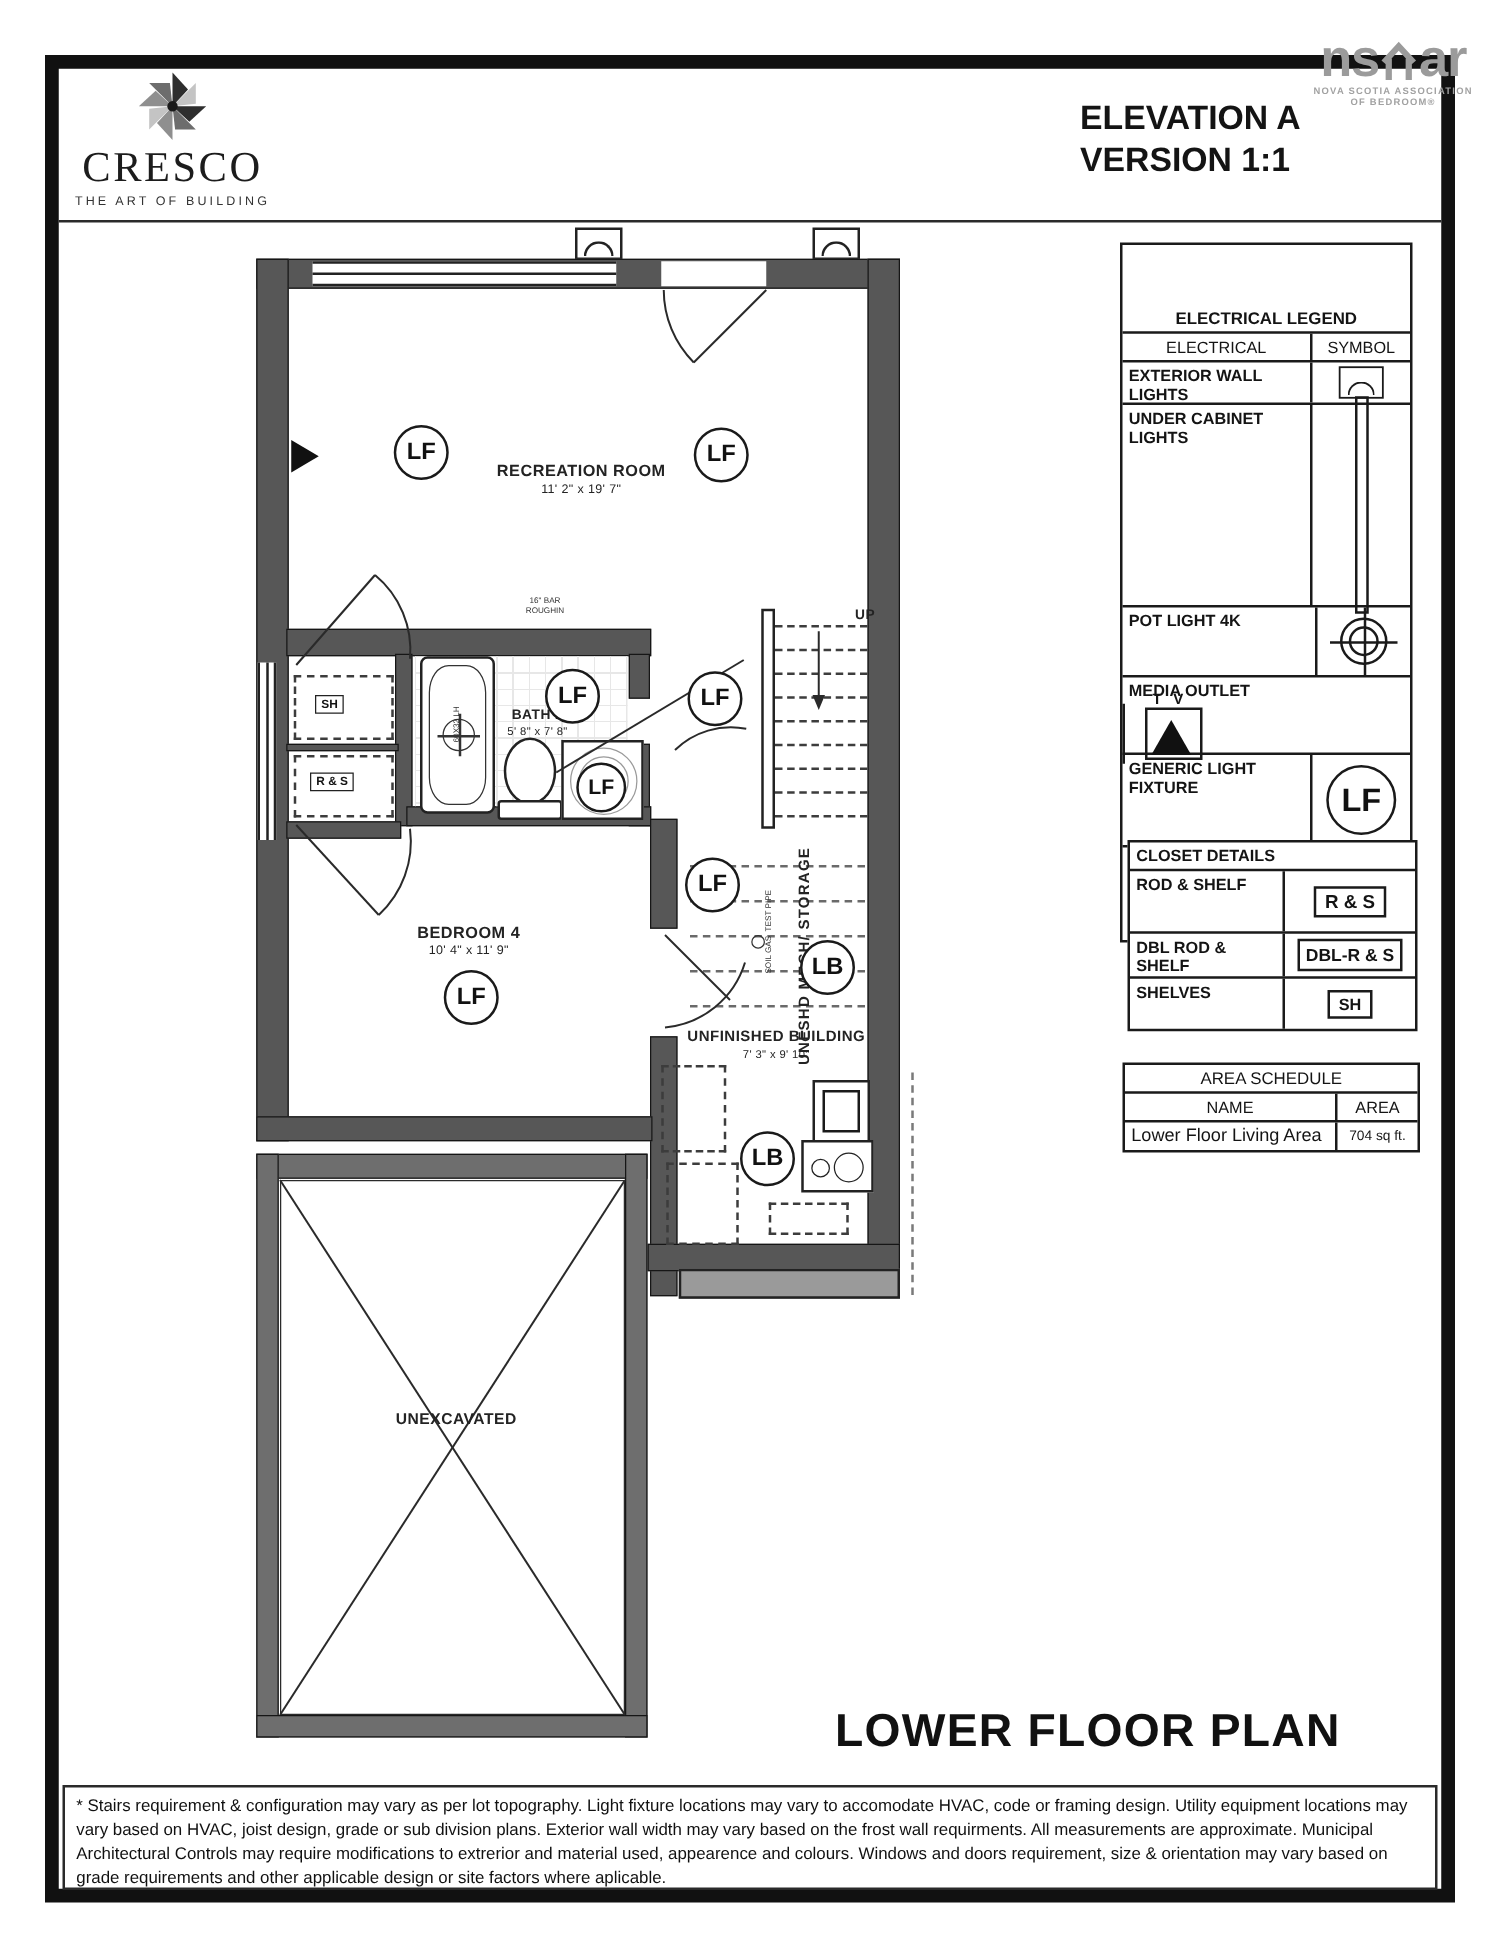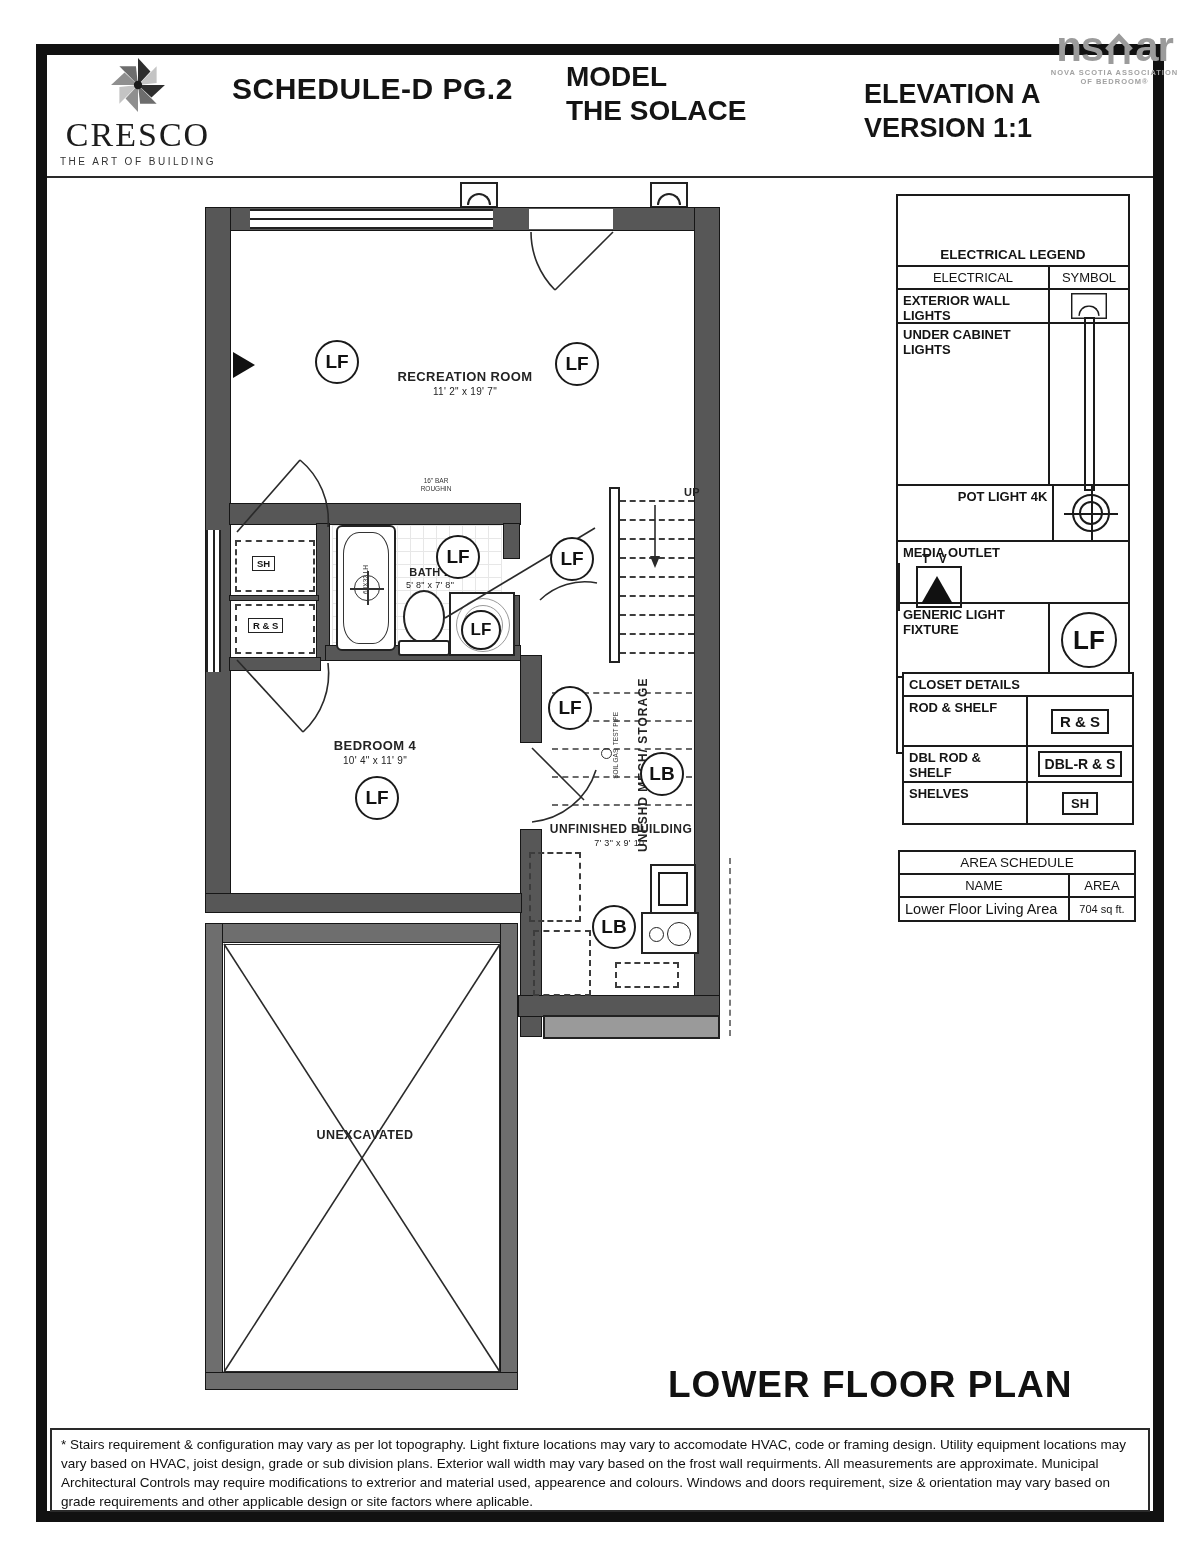--- a/index.html
+++ b/index.html
@@ -108,25 +108,20 @@
         <path d="M28 28 L46 10 L46 26 Z" fill="#c4c4c4"></path>
         <path d="M28 28 L10 46 L10 30 Z" fill="#c4c4c4"></path>
         <path d="M28 28 L10 10 L26 10 Z" fill="#6d6d6d"></path>
         <path d="M28 28 L46 46 L30 46 Z" fill="#6d6d6d"></path>
         <circle cx="28" cy="28" r="4" fill="#1a1a1a"></circle>
       </g>
     </svg>
     <div class="brand-name">CRESCO</div>
     <div class="brand-tag">THE ART OF BUILDING</div>
   </div>
-  <div class="sched">SCHEDULE-D PG.2</div>
-  <div class="model">
-    <div>MODEL</div>
-    <div>THE SOLACE</div>
-  </div>
   <div class="elev">
     <div>ELEVATION A</div>
     <div>VERSION  1:1</div>
   </div>
   <div class="nsar">
     <div class="nsar-word">
       <span>ns</span>
       <svg width="30" height="34" viewBox="0 0 30 34" style="margin:0 1px;">
         <path d="M3 18 L15 5 L27 18 M7 15 L7 32 M23 15 L23 32" stroke="#9b9b9b" stroke-width="5" fill="none"></path>
       </svg>
@@ -150,21 +145,21 @@
           <div class="sym-walllight" style="transform:scale(.72);"></div>
         </div>
     </div>
     <div class="row" style="height:162px;">
       <div class="cell" style="width:150px;">UNDER CABINET LIGHTS</div>
       <div class="cell c-sym" style="width:80px;">
           <div class="sym-cab"></div>
         </div>
     </div>
     <div class="row" style="height:56px;">
-      <div class="cell" style="width:164px;text-align:right;">POT LIGHT 4K</div>
+      <div class="cell" style="width:164px;">POT LIGHT 4K</div>
       <div class="cell c-sym" style="width:80px;">
           <div class="sym-pot">
             <div class="in"></div>
             <div class="hline"></div>
             <div class="vline"></div>
           </div>
         </div>
     </div>
     <div class="row" style="height:62px;flex-direction:column;">
       <div class="cell" style="width:150px;">MEDIA OUTLET</div>

